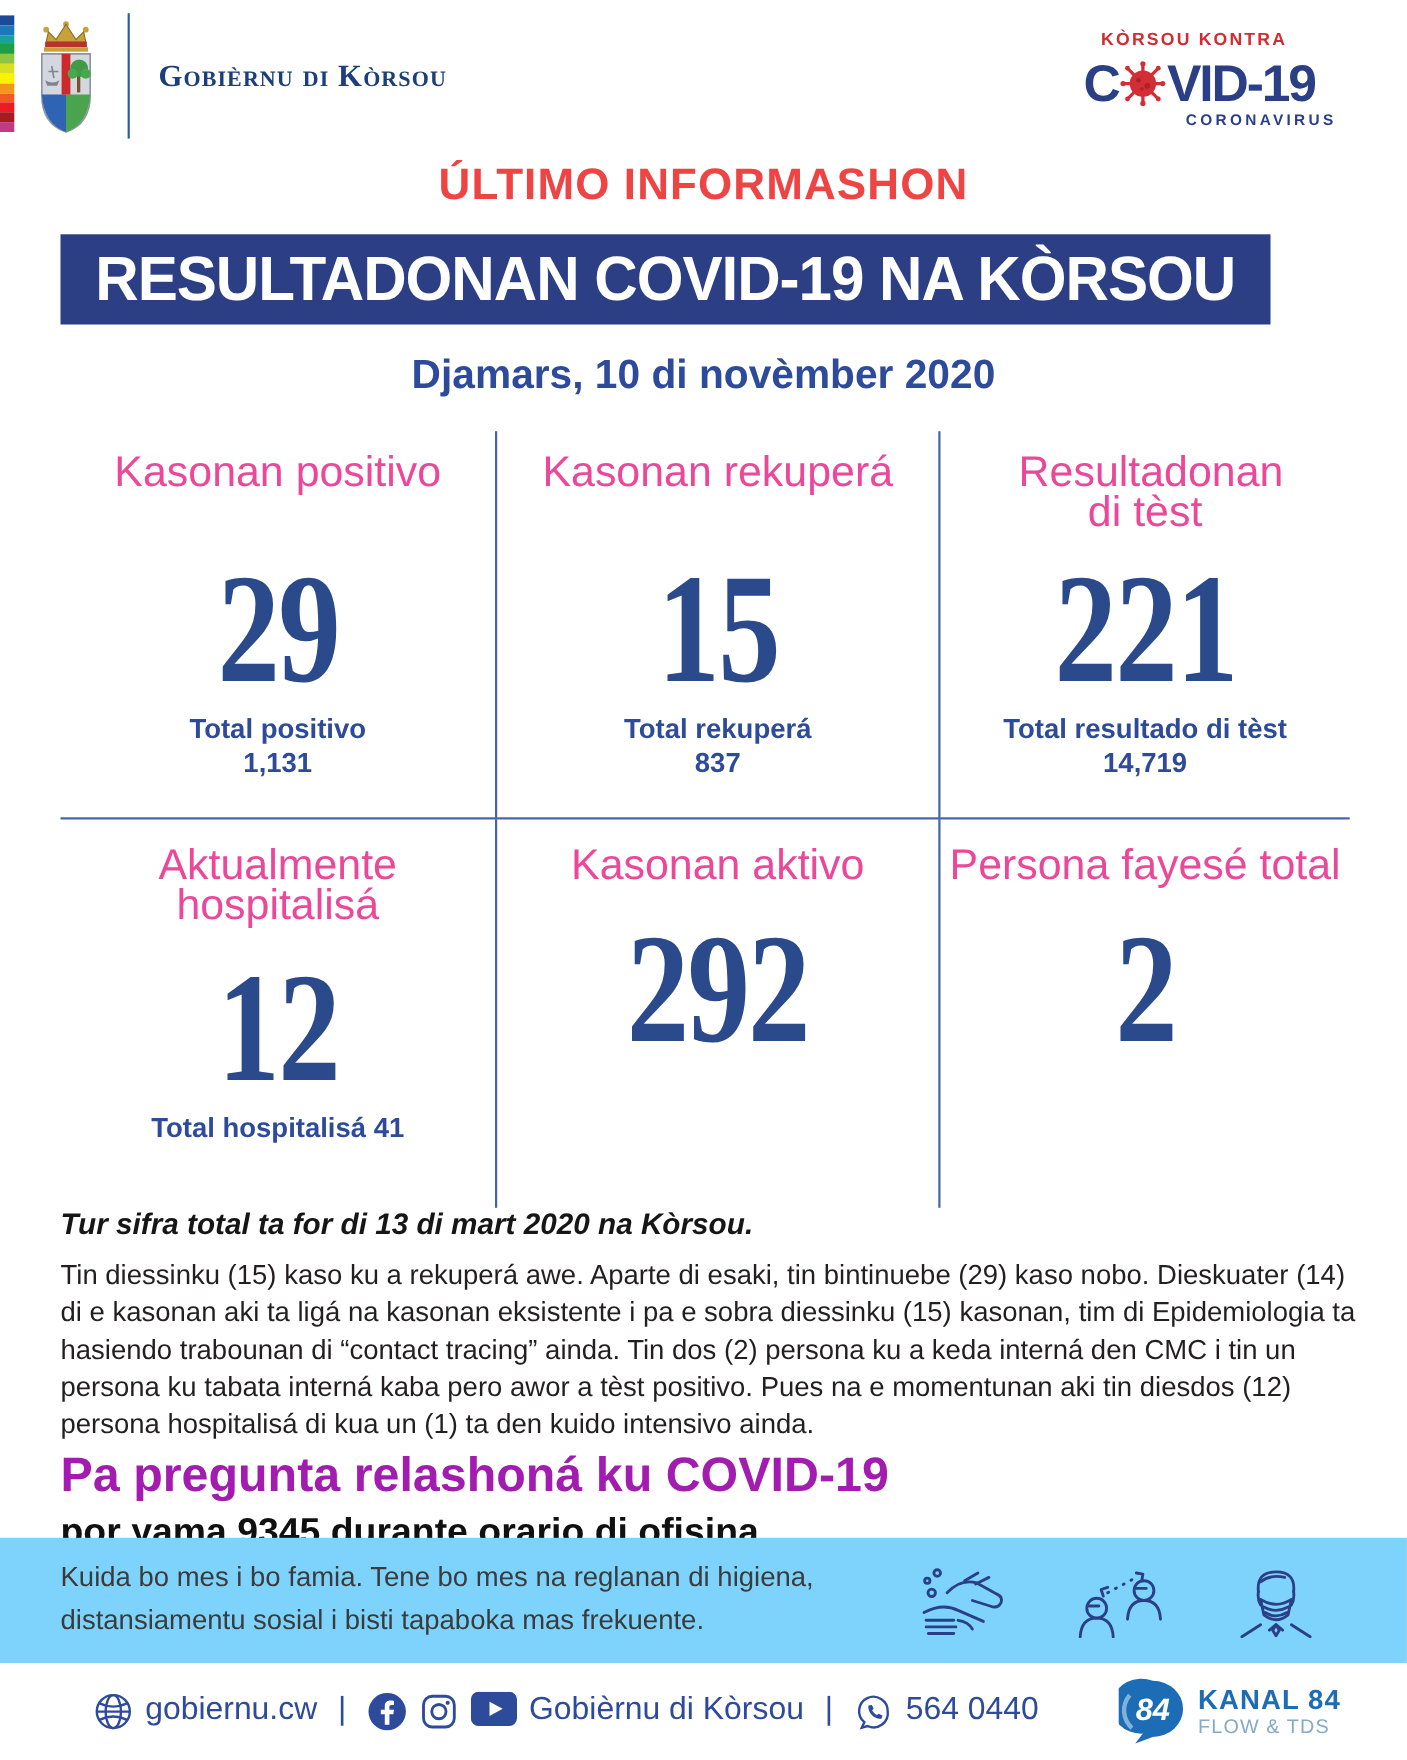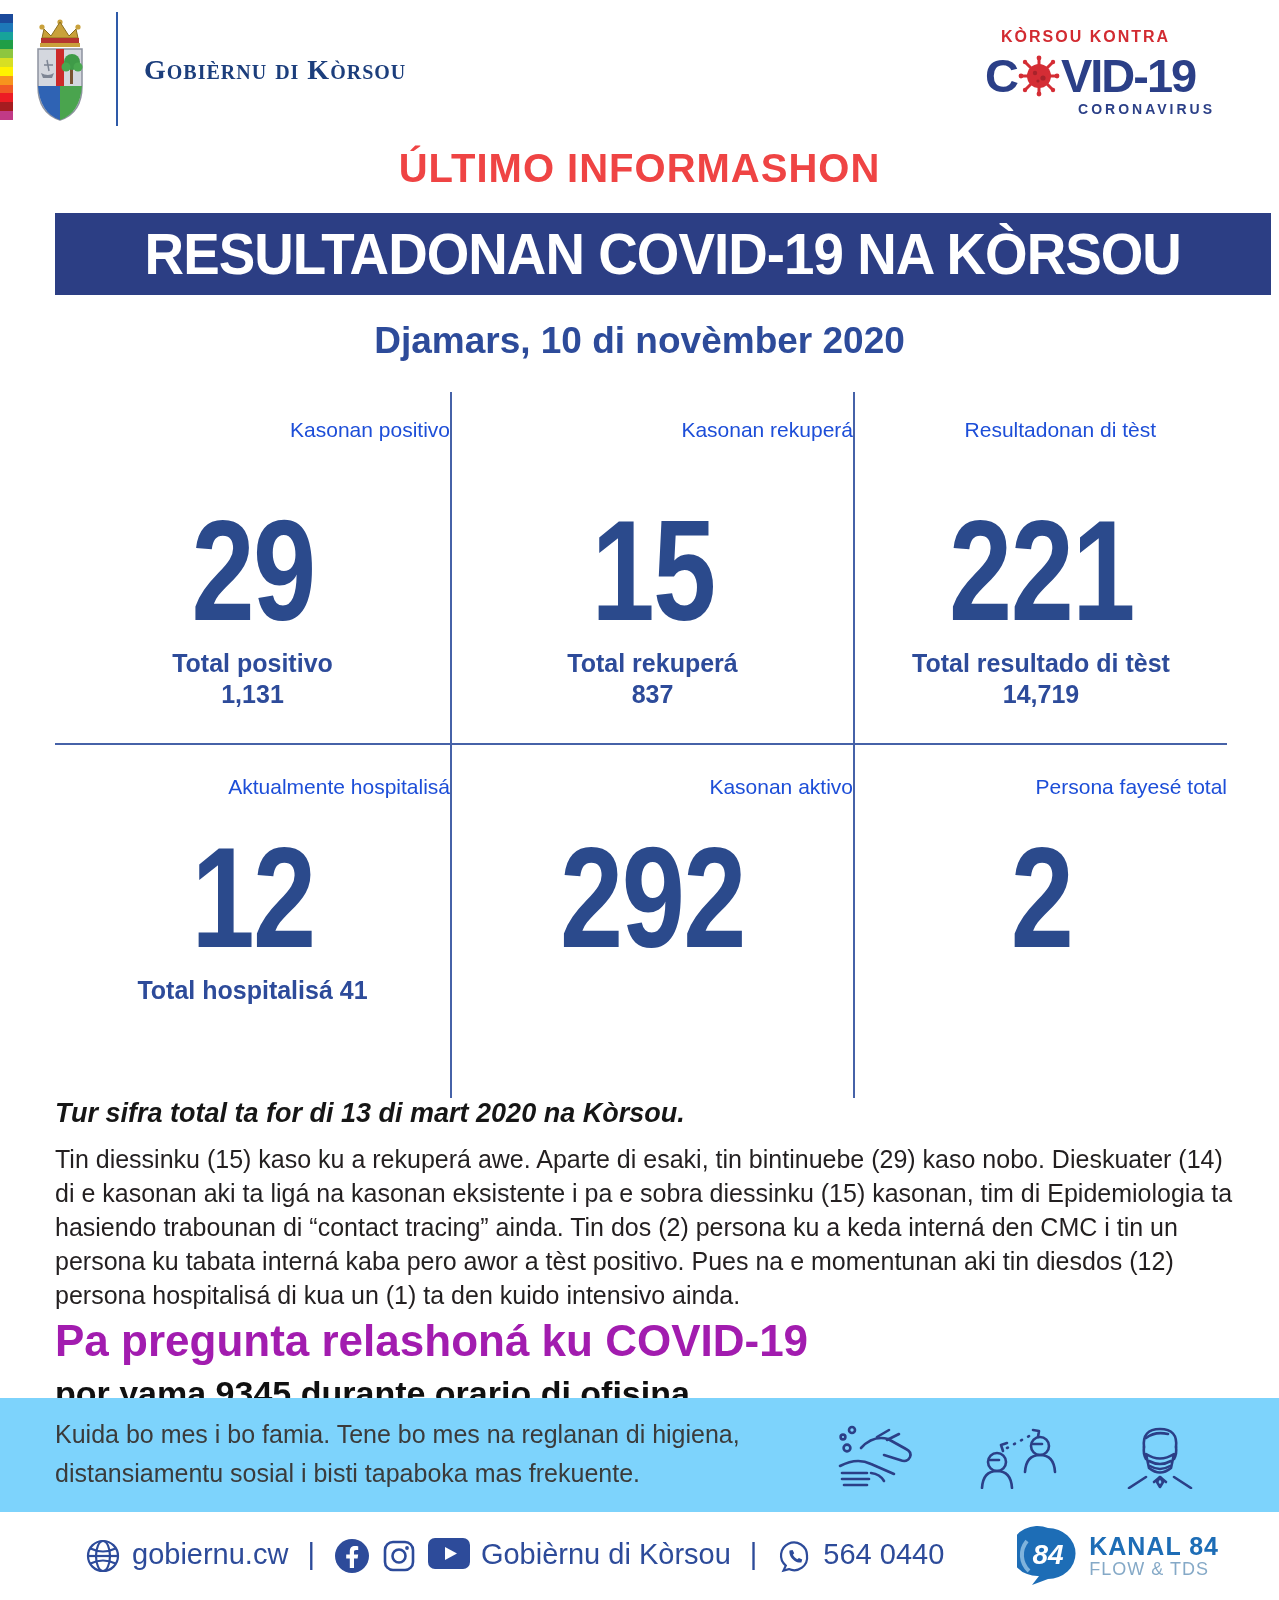--- a/index.html
+++ b/index.html
@@ -15,38 +15,38 @@
   .covid-logo{position:absolute;right:64px;top:28px;width:230px;}
   .covid-kicker{font-size:16px;font-weight:bold;color:#d22b31;letter-spacing:2px;margin-left:16px;}
   .covid-main{display:flex;align-items:center;margin-top:2px;}
   .covid-main .c,.covid-main .rest{font-size:47px;font-weight:bold;color:#2b3f87;letter-spacing:-2px;}
   .covid-main svg{margin:0 1px;}
   .covid-sub{font-size:14px;font-weight:bold;color:#2b3f87;letter-spacing:3px;text-align:right;margin-top:-2px;}
 
   
   .main-title{position:absolute;top:146px;left:0;width:100%;text-align:center;
               font-size:40px;font-weight:bold;color:#ef4444;letter-spacing:1px;}
-  .banner{position:absolute;top:213px;left:55px;width:1216px;height:82px;background:#2c3e84;
+  .banner{position:absolute;top:213px;left:55px;width:1100px;height:82px;background:#2c3e84;
           display:flex;align-items:center;justify-content:center;}
   .banner span{display:inline-block;color:#ffffff;font-size:57px;font-weight:bold;
                letter-spacing:-1px;transform:scaleX(.96);white-space:nowrap;}
   .date{position:absolute;top:320px;left:0;width:100%;text-align:center;
         font-size:37px;font-weight:bold;color:#2d4b9a;}
 
   
   .grid{position:absolute;top:392px;left:55px;width:1172px;height:706px;display:grid;
         grid-template-columns:397px 403px 372px;grid-template-rows:353px 353px;}
   .cell{text-align:center;position:relative;}
   .cell.br{border-right:2px solid #4662a8;}
   .cell.bb{border-bottom:2px solid #4662a8;}
-  .stat-label{font-size:21px;color:#1d4ed8;line-height:36px;margin-top:20px;text-align:right;}
+  .stat-label{font-size:39px;color:#ec4899;line-height:36px;margin-top:20px;}
   .row1 .stat-label{min-height:84px;}
   .row2 .stat-label{min-height:36px;margin-top:24px;}
   .stat-label.narrow{max-width:230px;margin-left:auto;margin-right:auto;}
-  .stat-value{margin-top:4px;font-size:142px;font-weight:bold;color:#2b4a8c;line-height:1;}
+  .stat-value{margin-top:4px;font-size:142px;font-weight:bold;color:#2b4a8c;line-height:1;font-family:Liberation Serif, serif;}
   .row2 .stat-value{margin-top:22px;}
   .stat-value span{display:inline-block;transform:scaleX(.8);letter-spacing:-2px;}
   .stat-total{margin-top:6px;font-size:25px;font-weight:bold;color:#2d4b9a;line-height:31px;}
 
   
   .note{position:absolute;top:1098px;left:55px;font-size:27px;font-weight:bold;font-style:italic;color:#161616;}
   .paragraph{position:absolute;top:1142px;left:55px;width:1180px;font-size:25px;color:#231f20;line-height:34px;}
   .contact{position:absolute;top:1316px;left:55px;}
   .contact-line1{font-size:44px;font-weight:bold;color:#a21caf;}
   .contact-line2{font-size:34px;font-weight:bold;color:#101010;margin-top:8px;}

